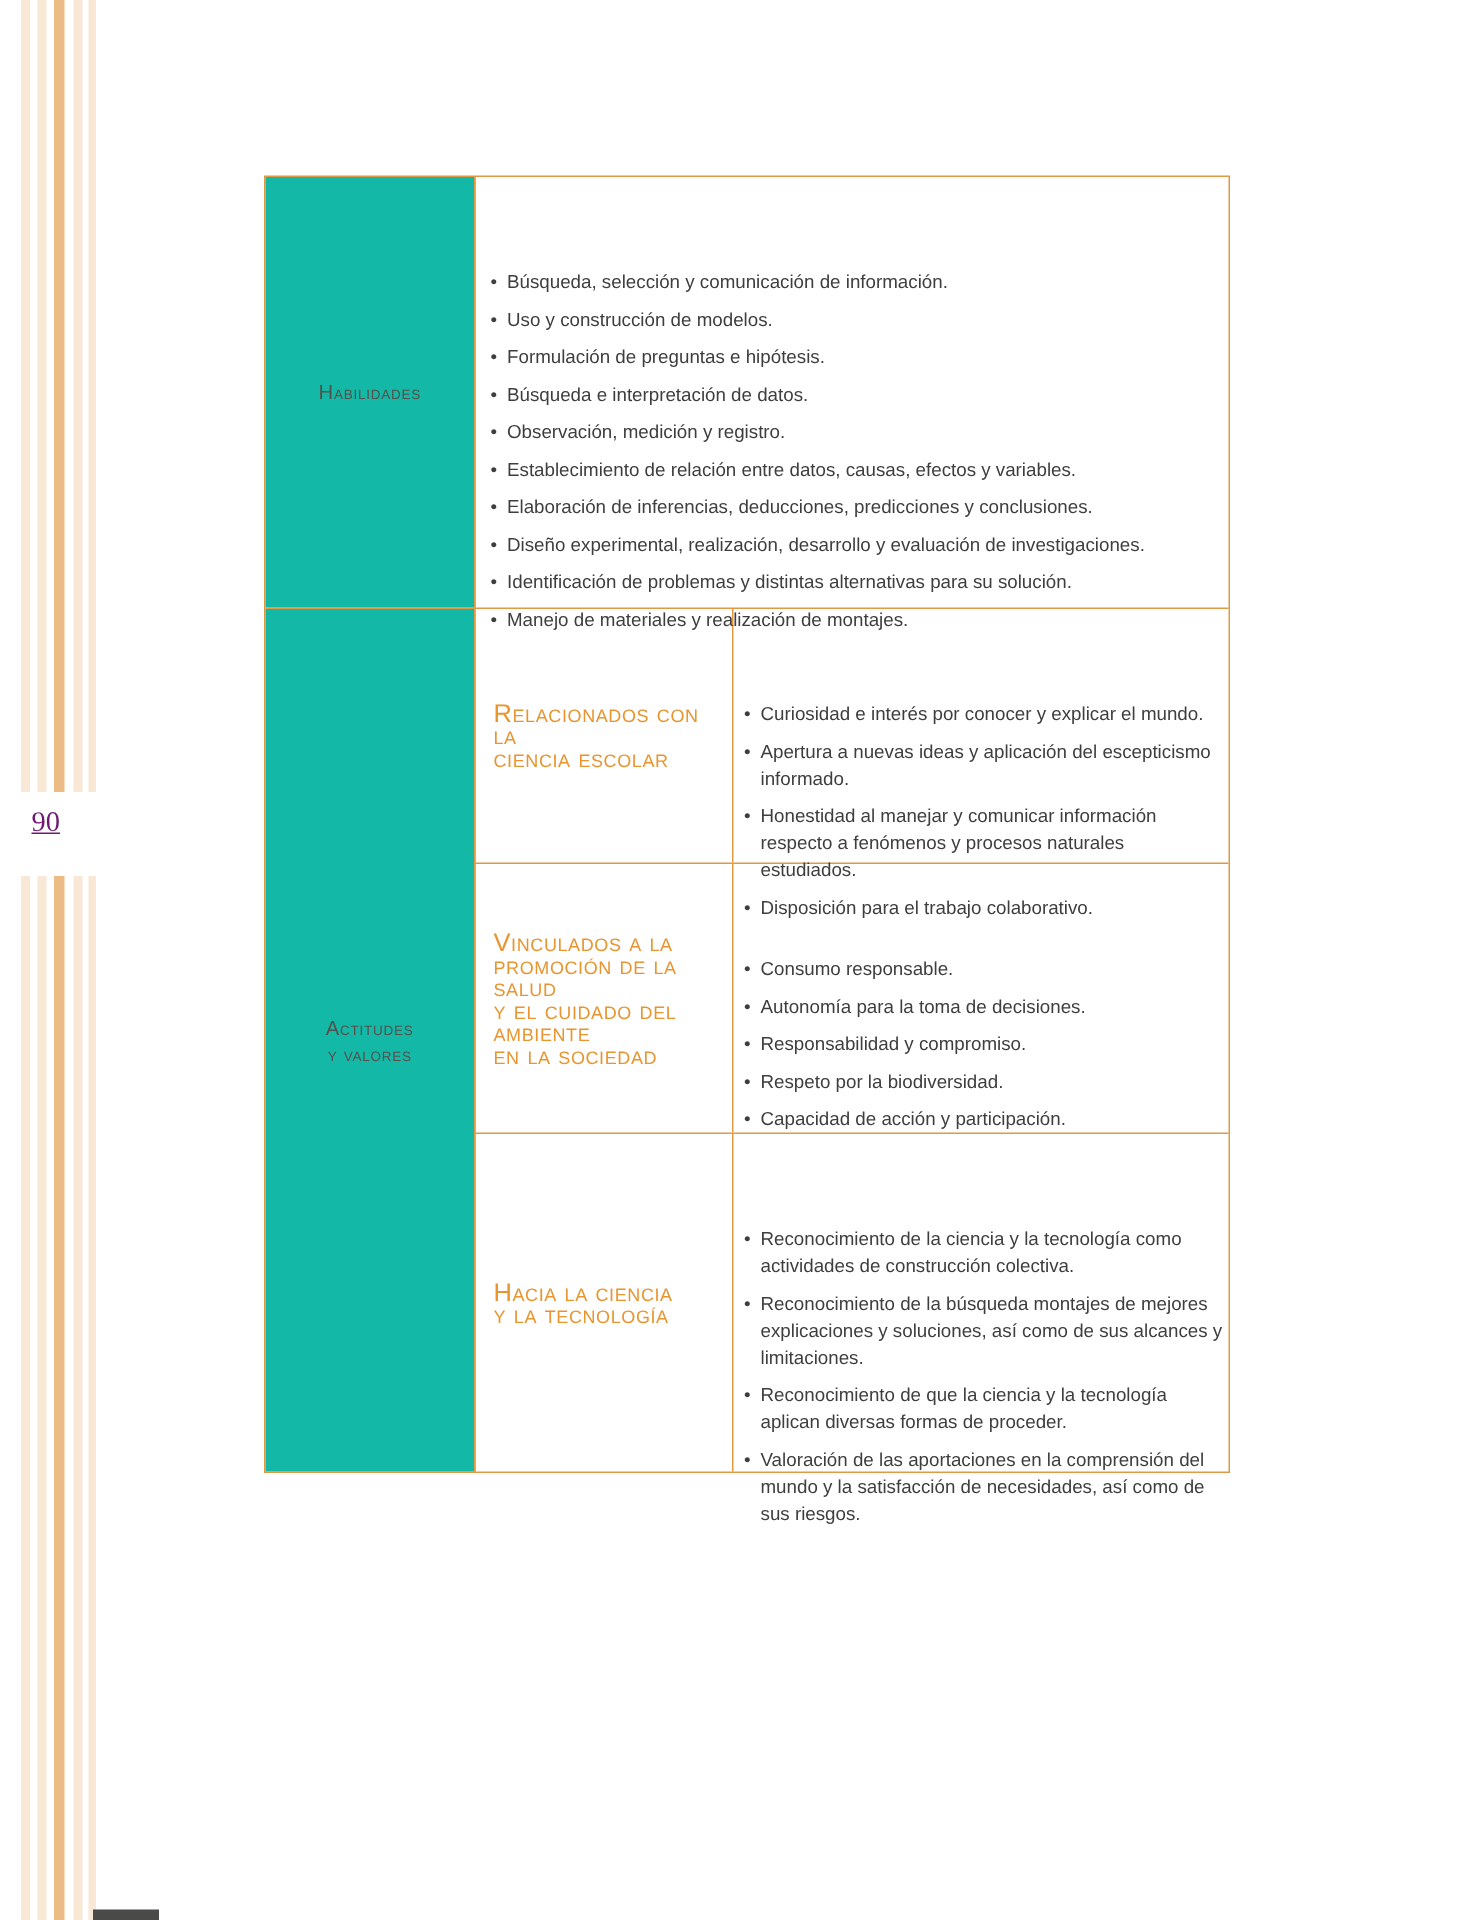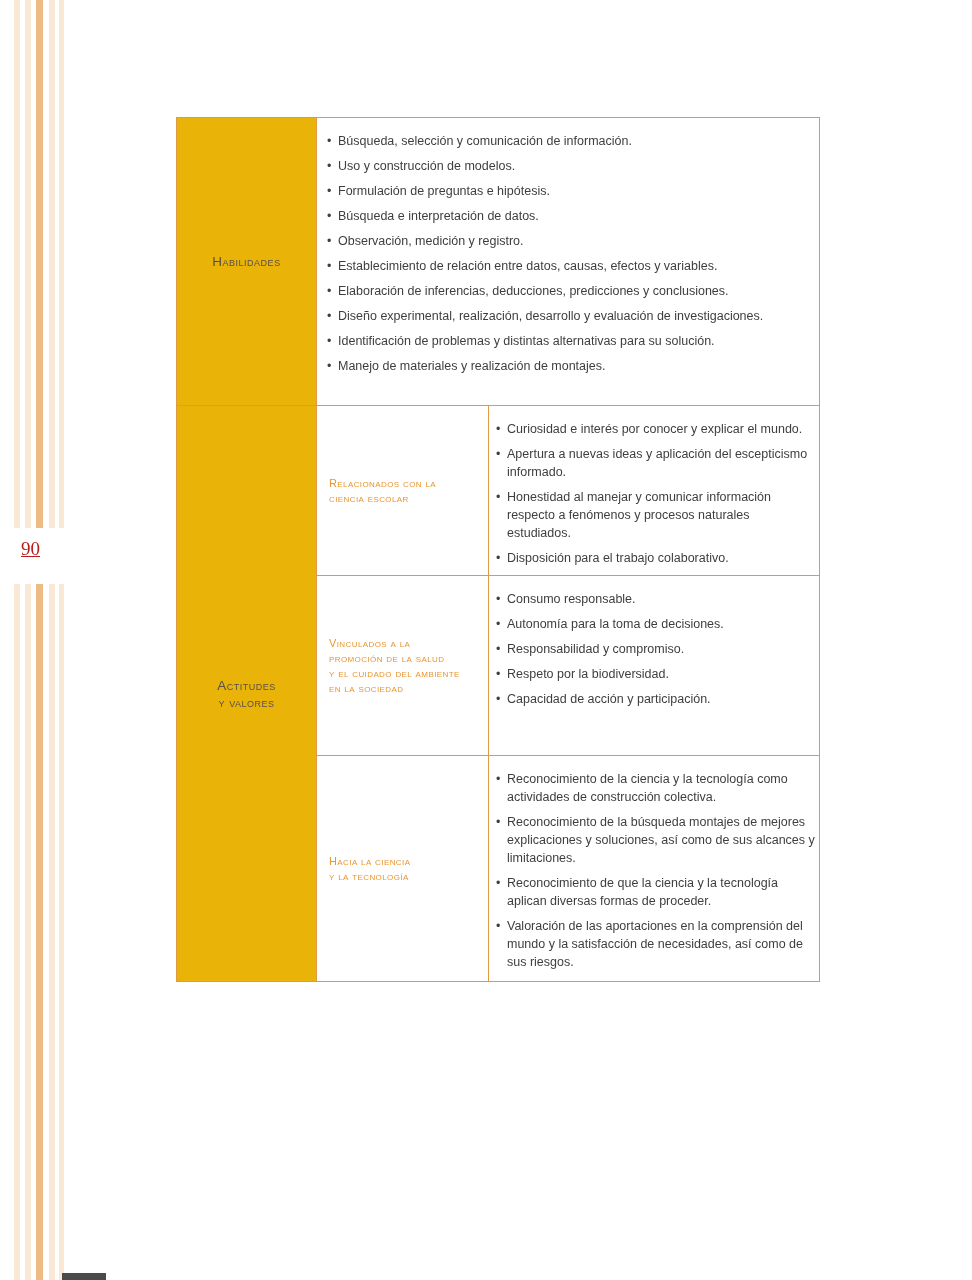--- a/index.html
+++ b/index.html
@@ -13,52 +13,52 @@
   .stripe { position:absolute; top:0; bottom:0; background:#F8E8D5; }
   .s1 { left:14px; width:6px; }
   .s2 { left:25px; width:6px; }
   .s3 { left:36px; width:7px; background:#EDBC85; }
   .s4 { left:49px; width:6px; }
   .s5 { left:59px; width:5px; }
 
   .page-number {
     position:absolute; left:21px; top:538px;
     font-family:"Liberation Serif", serif;
-    font-size:19px; color:#b91c1c;text-decoration:underline;
+    font-size:19px; color:#701a75;text-decoration:underline;
   }
 
   .page-edge-mark {
     position:absolute; left:62px; bottom:0; width:44px; height:7px; background:#4A4A49;
   }
 
   
   .doc-table {
     position:absolute; left:176px; top:117px; width:644px;
     border:1px solid #DF9A43; background:#ffffff;
   }
   .row1 { display:flex; height:288px; border-bottom:1px solid #DF9A43; }
   .row2 { display:flex; }
 
   .label-cell {
     flex:0 0 140px; width:140px;
-    background:#eab308;
+    background:#14b8a6;
     border-right:1px solid #DF9A43;
     display:flex; align-items:center; justify-content:center;
     text-align:center;
   }
   .label-text {
     font-variant:small-caps;
     font-size:13.5px; letter-spacing:0.5px;
     color:#56504B; line-height:17px;
     white-space:pre-line;
   }
 
   .content-cell { flex:1 1 auto; padding:14px 8px 8px 10px; }
 
-  ul.bullets { list-style:none; }
+  ul.bullets { list-style:none;margin-top:47px; }
   li.bullet {
     position:relative; padding-left:11px;
     font-size:12.5px; line-height:18px; color:#3E3E3E;
   }
   li.bullet::before { content:"\2022"; position:absolute; left:0; top:0; }
   li.bullet + li.bullet { margin-top:7px; }
 
   .subrows { flex:1 1 auto; display:flex; flex-direction:column; }
   .subrow { display:flex; border-bottom:1px solid #DF9A43; }
   .subrow:last-child { border-bottom:none; }
@@ -68,21 +68,21 @@
 
   .subheader-cell {
     flex:0 0 172px; width:172px;
     border-right:1px solid #DF9A43;
     display:flex; align-items:center;
     padding:10px 12px;
   }
   .subheader-text {
     color:#E8952F;
     font-variant:small-caps;
-    font-size:11px; line-height:15px;
+    font-size:17px; line-height:15px;
     letter-spacing:0.4px;
     white-space:pre-line;
   }
   .subrow .content-cell { padding:14px 3px 8px 7px; }
 </style>
 </head>
 <body>
 
 <div class="page">
 

